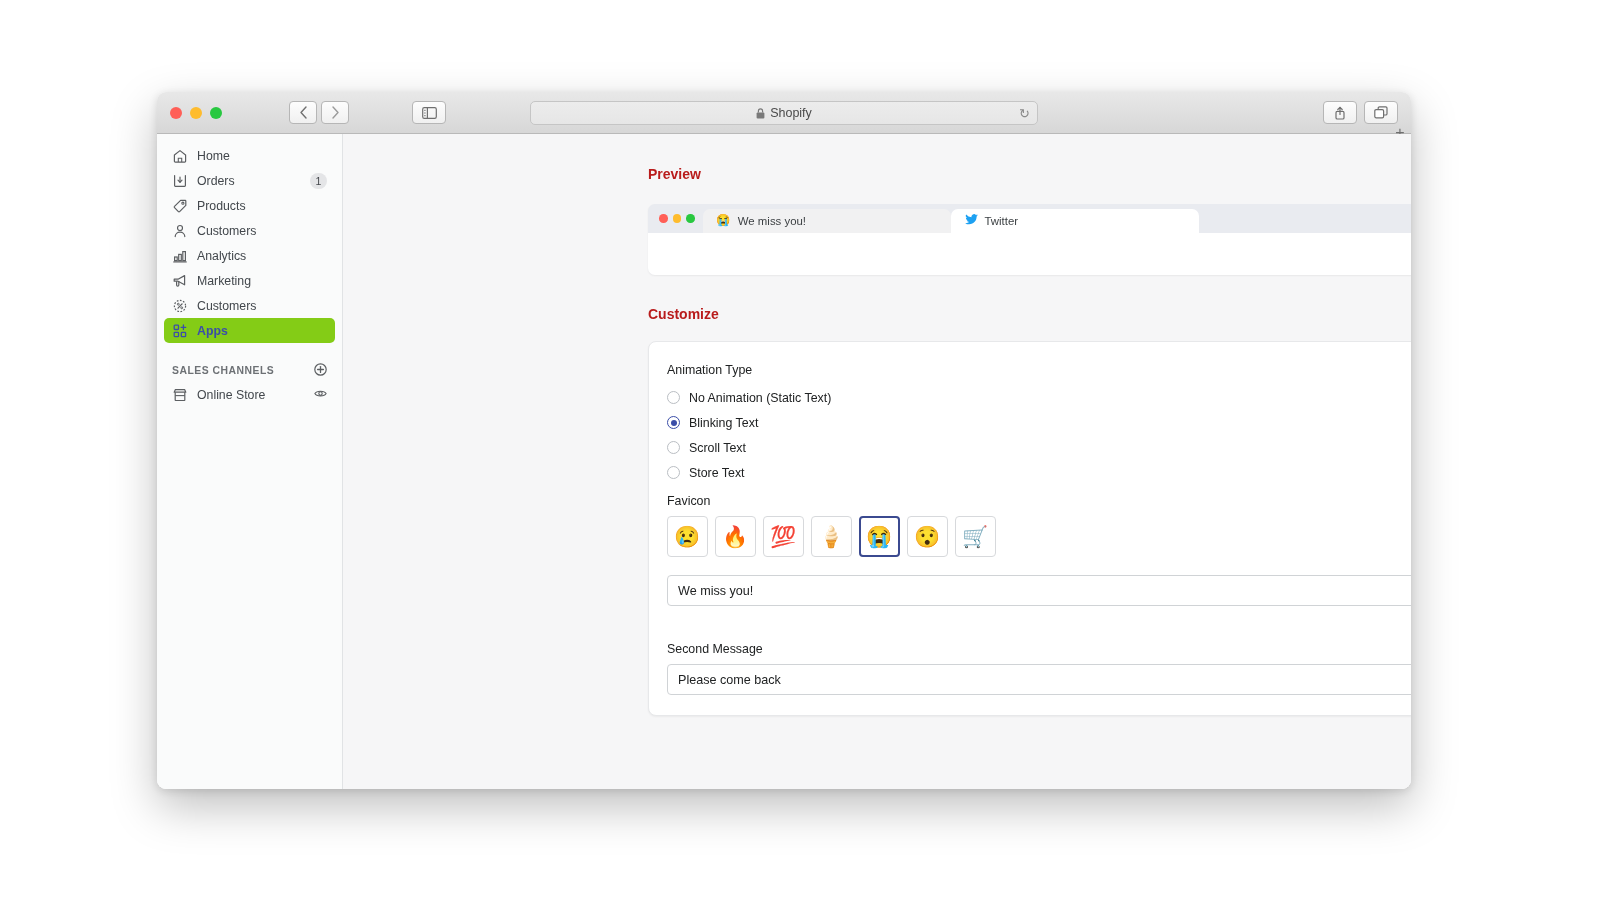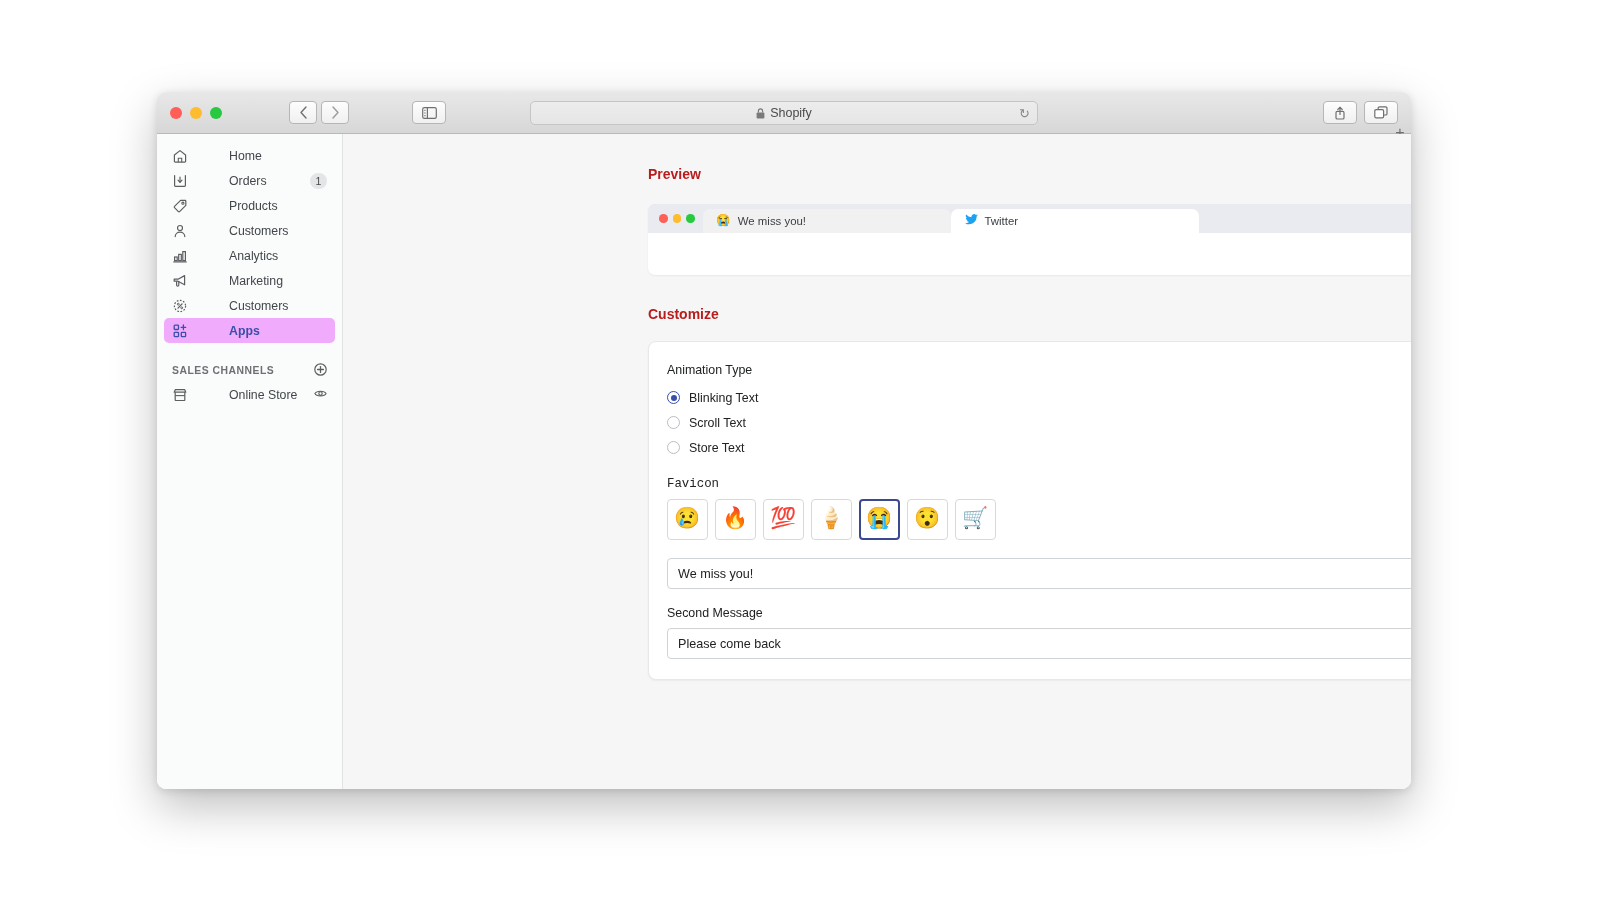--- a/index.html
+++ b/index.html
@@ -103,26 +103,26 @@
     display: flex; align-items: center;
     height: 25px;
     margin: 0 7px;
     padding: 0 8px;
     border-radius: 5px;
     color: #42474c;
     font-size: 12.3px;
     gap: 9px;
   }
   .nav-item.active {
-    background: #f0abfc;
+    background: #84cc16;
     color: #3b4ea8;
     font-weight: bold;
   }
   .nav-item .ico { width: 16px; height: 16px; flex: 0 0 16px; display:block; }
-  .nav-item .lbl { flex: 1; margin-left: 32px; }
+  .nav-item .lbl { flex: 1; }
   .badge {
     background: #e4e5e7;
     color: #44474b;
     font-size: 10.5px;
     border-radius: 9px;
     min-width: 17px; height: 16px;
     display: flex; align-items: center; justify-content: center;
     padding: 0 5px;
   }
   .section-head {
@@ -228,21 +228,21 @@
   .radio.checked::after {
     content: "";
     position: absolute;
     left: 2.5px; top: 2.5px;
     width: 6px; height: 6px;
     border-radius: 50%;
     background: #3b4ea8;
   }
 
   
-  #favicon-block { margin-top: 17px; position: relative; font-family: Liberation Mono, monospace; }
+  #favicon-block { margin-top: 9px; position: relative; }
   #favicon-row { display: flex; gap: 7px; margin-top: 8px; }
   .fav-tile {
     width: 41px; height: 41px;
     border: 1px solid #d7d9dc;
     border-radius: 4px;
     background: #fff;
     display: flex; align-items: center; justify-content: center;
     font-size: 21px;
     line-height: 1;
   }
@@ -264,21 +264,21 @@
     display: flex; align-items: center;
     position: relative;
     font-family: "Liberation Sans", sans-serif;
   }
   .help-text {
     font-size: 11.6px;
     color: #8c9196;
     margin-top: 7px;
   }
   #message-block { margin-top: 18px; }
-  #second-message-block { margin-top: 17px; }
+  #second-message-block { margin-top: 36px; }
 </style>
 </head>
 <body>
 
 <div id="browser-window">
 
   <div id="titlebar">
 
     <div class="traffic">
       <span class="tl-close"></span>
@@ -467,20 +467,24 @@
         </div>
         <div id="preview-viewport"></div>
       </div>
 
       <div id="customize-title" class="sec-title">Customize</div>
 
       <div id="customize-card">
 
         <div class="field-label">Animation Type</div>
         <div>
+          <div class="radio-row">
+            <span class="radio"></span>
+            <span>No Animation (Static Text)</span>
+          </div>
           <div class="radio-row">
             <span class="radio checked"></span>
             <span>Blinking Text</span>
           </div>
           <div class="radio-row">
             <span class="radio"></span>
             <span>Scroll Text</span>
           </div>
           <div class="radio-row">
             <span class="radio"></span>

